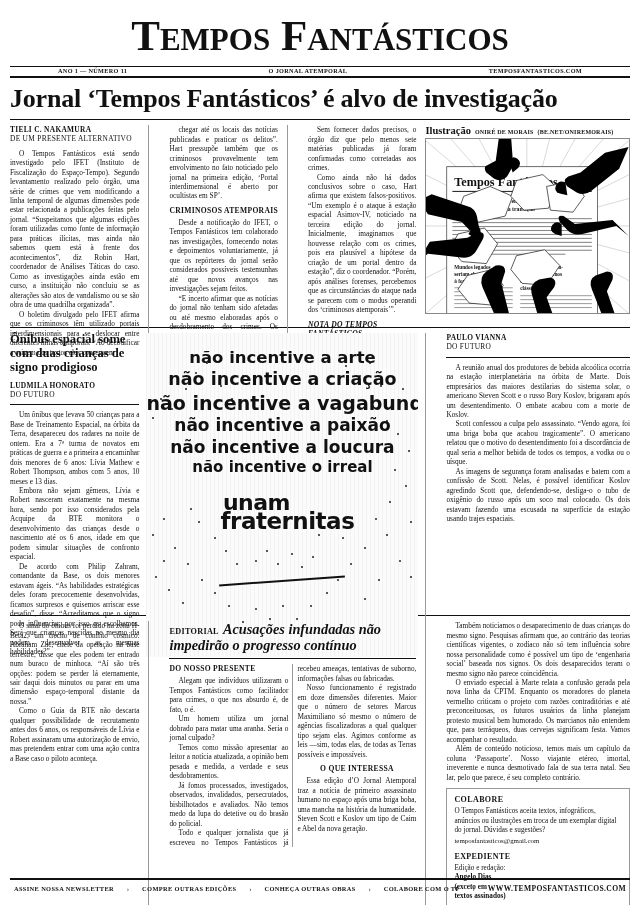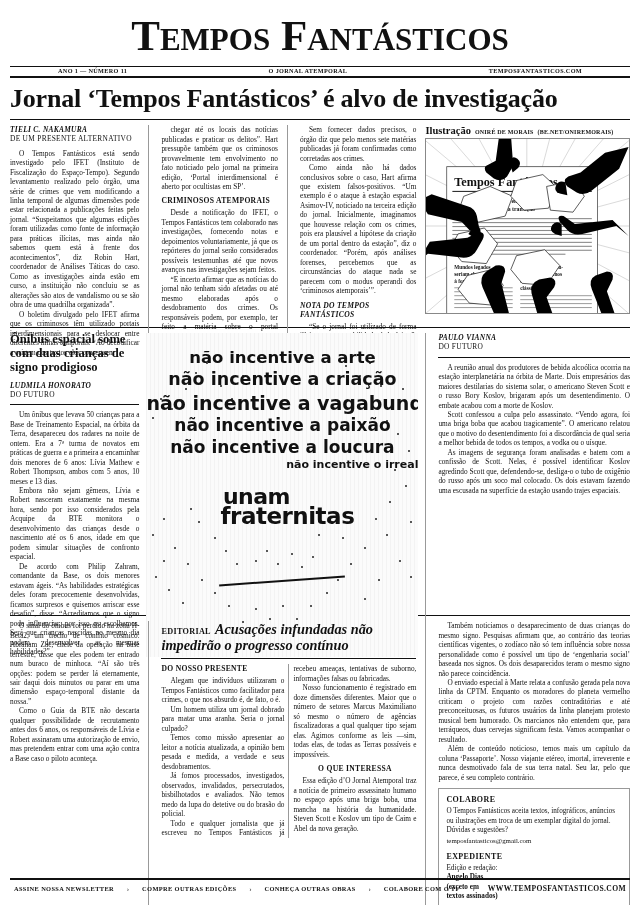--- a/index.html
+++ b/index.html
@@ -43,26 +43,26 @@
   .rule-under-head { border-top:0.8px solid #111; margin-bottom:5px; }
 
   
   .top-grid {
     display:grid;
     grid-template-columns:1fr 1fr 1fr 1.58fr;
     column-gap:9px;
     height:196px;
   }
   .col { position:relative; }
-  .col.sep { border-left:0.6px solid #999; padding-left:12px; }
+  .col.sep { border-left:0.6px solid #999; padding-left:20px; }
 
   .byline { margin-bottom:5px; }
   .byline .nm {
     font-size:7.4px; font-weight:bold; text-transform:uppercase;
-    letter-spacing:.3px; display:block; line-height:1.25;font-style:italic;
+    letter-spacing:.3px; display:block; line-height:1.25;
   }
   .byline .org {
     font-size:7.4px; text-transform:uppercase; letter-spacing:.3px;
     display:block; line-height:1.25;
   }
 
   p.body {
     font-size:7.3px; line-height:1.3; text-align:justify;
     margin:0 0 0 0; text-indent:9px;
     hyphens:auto;
@@ -112,21 +112,21 @@
     font-weight:600;
     padding-top:14px;
     color:#111;
   }
   .poem-lines div { line-height:1.28; white-space:nowrap; }
   .pl1 { font-size:16.5px; }
   .pl2 { font-size:17.5px; }
   .pl3 { font-size:19px; }
   .pl4 { font-size:17px; }
   .pl5 { font-size:17px; }
-  .pl6 { font-size:11px;text-align:right; }
+  .pl6 { font-size:15px; }
   .logo {
     position:relative; z-index:3; text-align:center; margin-top:16px;
     font-family:"DejaVu Sans", sans-serif; font-weight:bold;
     line-height:.84; letter-spacing:-0.5px;
   }
   .logo .l1 { font-size:22px; display:block; margin-left:-52px;}
   .logo .l2 { font-size:23px; display:block; margin-left:10px;}
   .logo-strike {
     position:absolute; left:50%; top:247px; width:126px; height:2px;
     background:#111; transform:translateX(-50%) rotate(-4deg); z-index:4;

